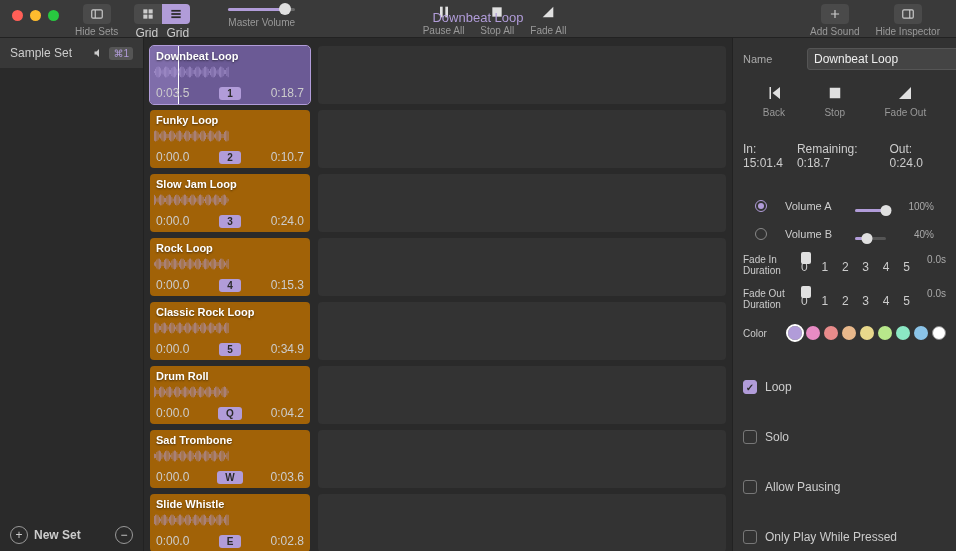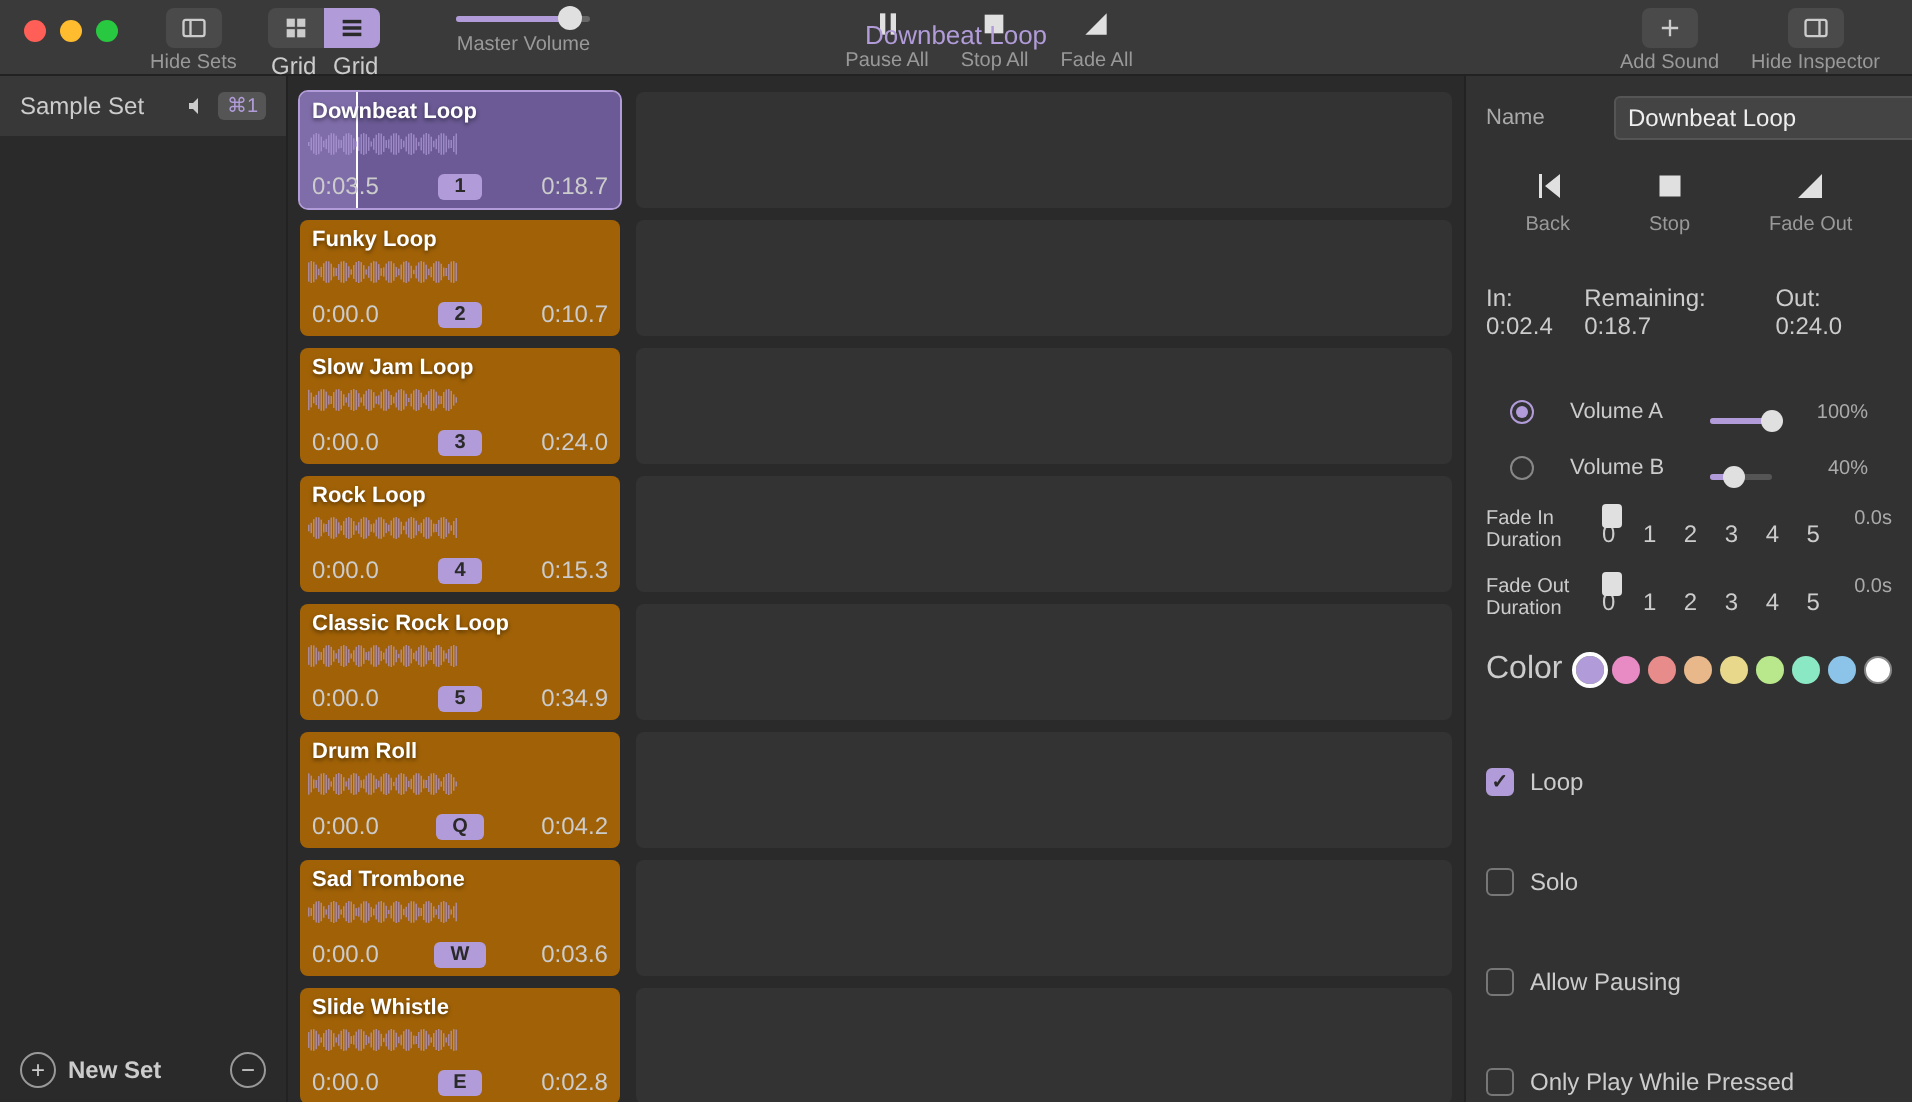--- a/index.html
+++ b/index.html
@@ -59,21 +59,21 @@
 .sl-val{font-size:10px;color:#aaa;width:30px;text-align:right}
 .fd-row{display:flex;align-items:flex-start;gap:6px;margin:2px 0}
 .fd-label{font-size:10px;width:52px;line-height:1.1;color:#ccc}
 .fd-scale{flex:1;position:relative}
 .fd-ticks{display:flex;justify-content:space-between;font-size:9px;color:#888;margin-top:6px}
 .fd-knob{width:10px;height:12px;background:#e0e0e0;border-radius:2px;position:absolute;top:-2px;left:0}
 .color-row{display:flex;align-items:center;gap:6px;margin:6px 0 2px}
 .swatches{display:flex;gap:4px}
 .sw{width:14px;height:14px;border-radius:50%;cursor:pointer}
 .sw.sel{outline:2px solid #fff;outline-offset:0px}
-.color-label{font-size:16px;width:52px;color:#ccc}
+.color-label{font-size:10px;width:52px;color:#ccc}
 .check-row{display:flex;align-items:center;gap:8px;margin:14px 0}
 .chk{width:14px;height:14px;border:1px solid #777;border-radius:3px;display:flex;align-items:center;justify-content:center;flex-shrink:0}
 .chk.on{background:#b19cd9;border-color:#b19cd9}
 .chk.on::after{content:"✓";color:#2a2a2a;font-size:10px;font-weight:bold}
 .insp-footer{margin-top:auto;display:flex;align-items:center;justify-content:space-between;padding-top:8px}
 .replace-btn{background:#555;padding:3px 10px;border-radius:4px;font-size:11px;cursor:pointer}
 .icon-svg{width:14px;height:14px;fill:#ccc}
 .tb-icon{width:16px;height:16px;fill:#ccc}
 .play-icon{width:18px;height:18px;fill:#e0e0e0}
 .wave-play{position:absolute;top:0;bottom:0;left:0;background:rgba(177,156,217,0.3);border-right:1px solid #fff}
@@ -821,21 +821,21 @@
     <div class="big-wave">
       <svg width="100%" height="100%" preserveAspectRatio="none" viewBox="0 0 200 60">
         <g fill="#b19cd9">
         <rect x="0" y="28" width="40" height="4"></rect>
         <rect x="40" y="10" width="160" height="40" opacity="0.6"></rect>
         </g>
       </svg>
       <div class="wave-play" style="width:22%"></div>
     </div>
     <div class="timeline">
-      <span><span>In:</span> <span>0:02.4</span></span>
+      <span><span>In:</span> <span>15:01.4</span></span>
       <span><span>Remaining:</span> <span>0:18.7</span></span>
       <span><span>Out:</span> <span>0:24.0</span></span>
     </div>
     <div class="tabs">
       <div class="tab active">Settings</div>
       <div class="tab">Notes</div>
     </div>
 
     <div class="sl-row">
       <div class="radio on"></div>

